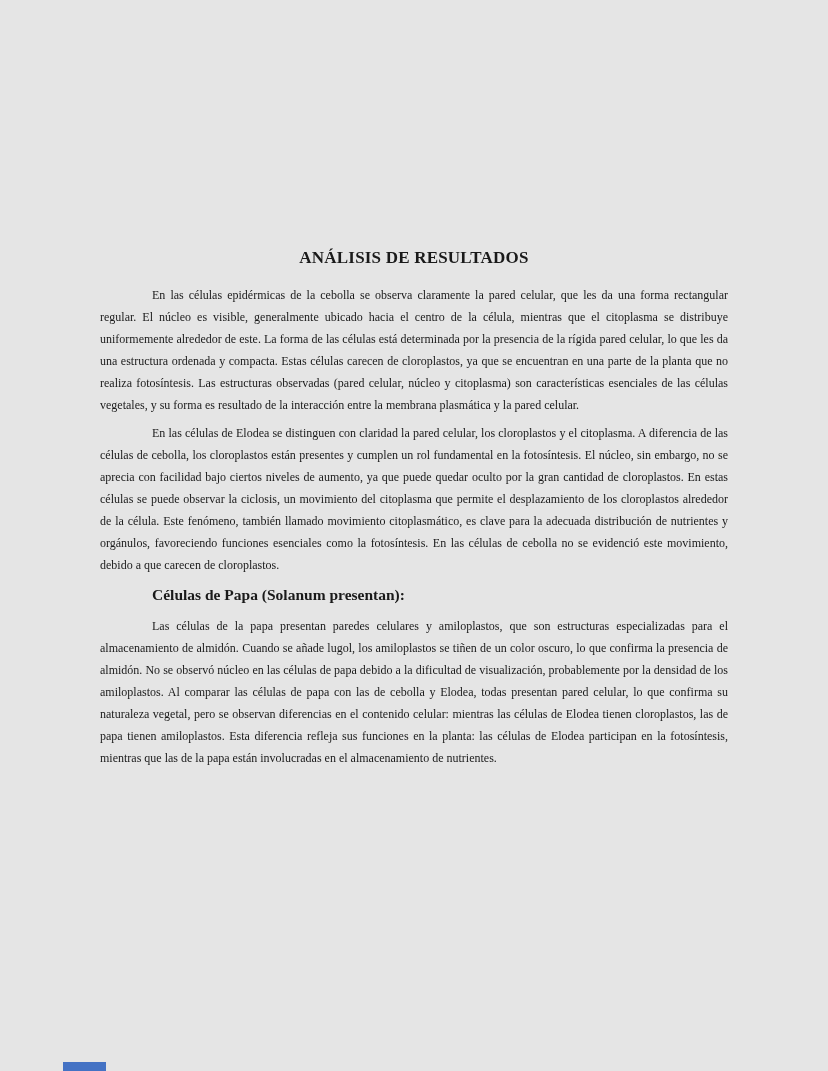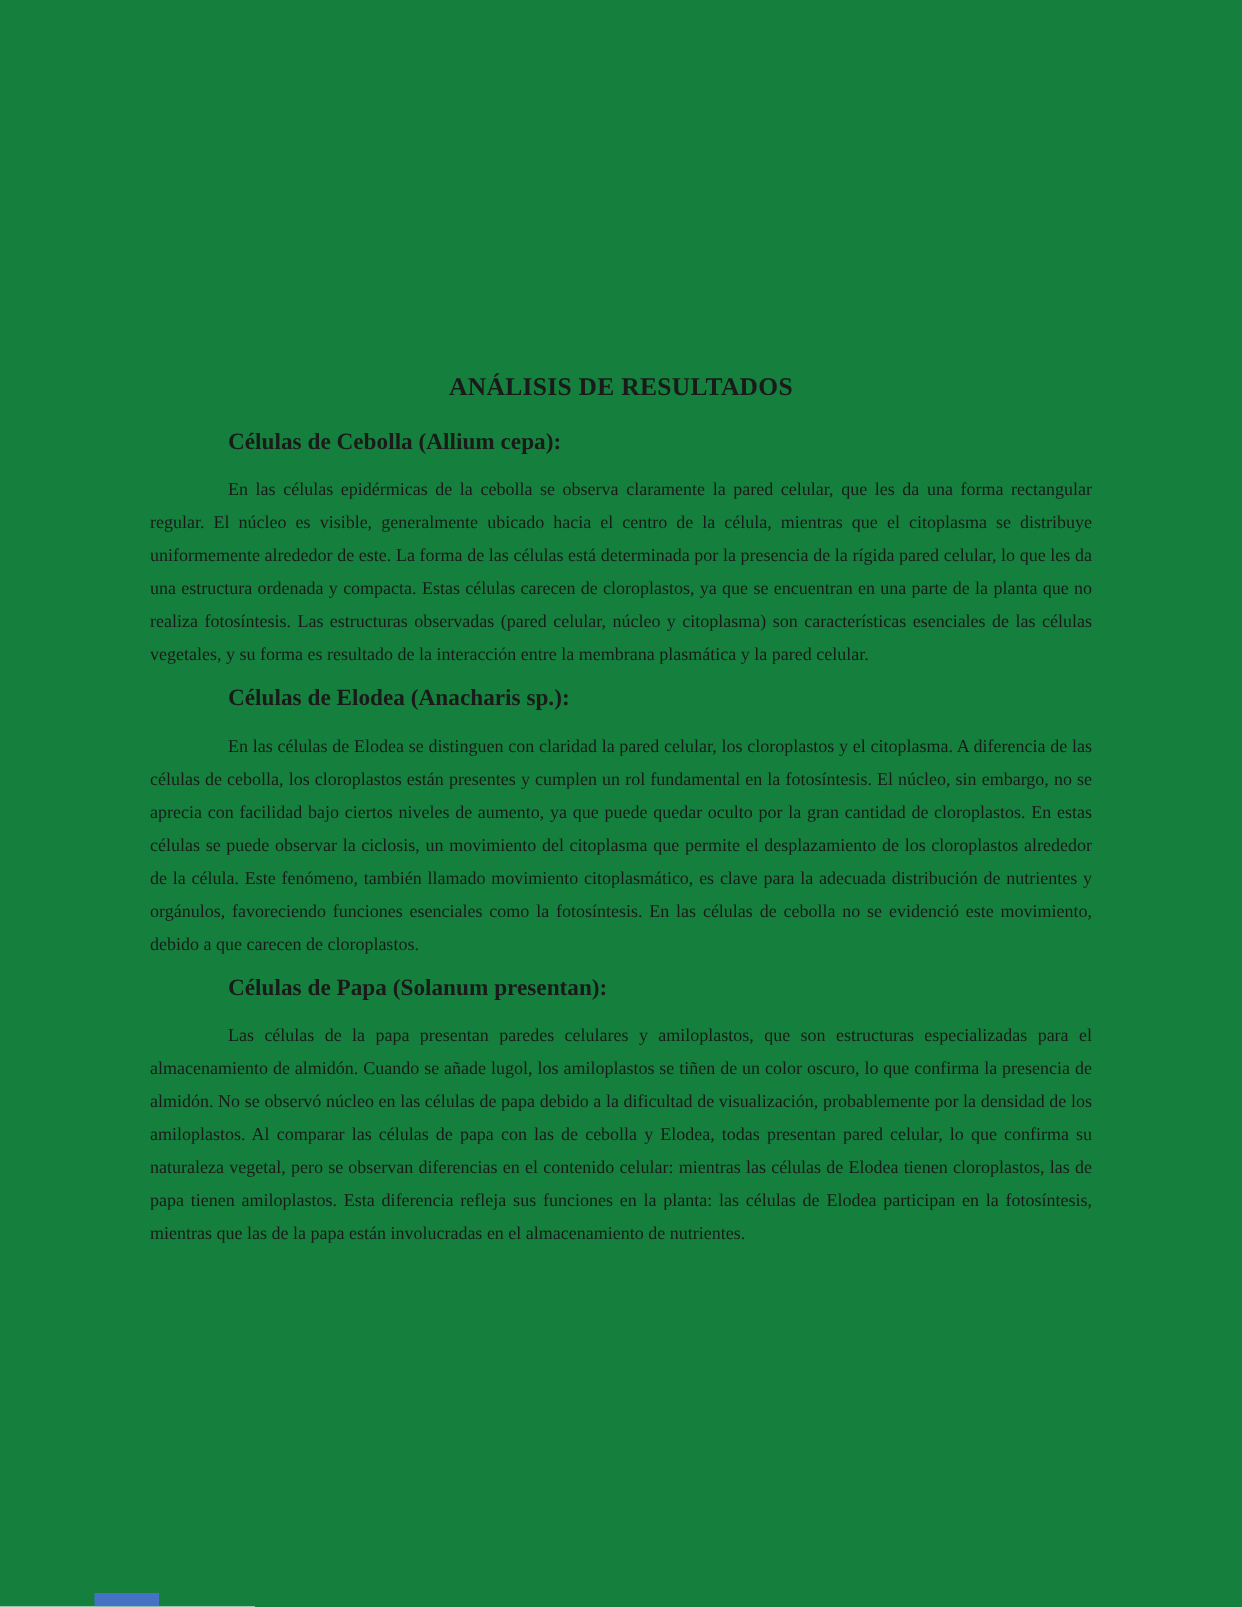--- a/index.html
+++ b/index.html
@@ -5,21 +5,21 @@
   * { margin: 0; padding: 0; box-sizing: border-box; }
   html, body {
     width: 828px;
     background: #ffffff;
     font-family: "Liberation Serif", "DejaVu Serif", serif;
   }
   .page {
     position: relative;
     width: 828px;
     height: 1071px;
-    background: #15803d;
+    background: #e5e5e5;
     padding: 248px 100px 0 100px;
     overflow: hidden;
   }
   .doc-title {
     font-size: 17px;
     font-weight: bold;
     text-align: center;
     color: #1a1a1a;
     letter-spacing: 0.2px;
     margin: 0 0 16px 0;
@@ -49,26 +49,24 @@
   }
 </style>
 </head>
 <body>
 
 <div class="page">
 
   <h1 class="doc-title">ANÁLISIS DE RESULTADOS</h1>
 
   <div>
-    <h2 class="section-heading">Células de Cebolla (Allium cepa):</h2>
     <p class="section-paragraph">En las células epidérmicas de la cebolla se observa claramente la pared celular, que les da una forma rectangular regular. El núcleo es visible, generalmente ubicado hacia el centro de la célula, mientras que el citoplasma se distribuye uniformemente alrededor de este. La forma de las células está determinada por la presencia de la rígida pared celular, lo que les da una estructura ordenada y compacta. Estas células carecen de cloroplastos, ya que se encuentran en una parte de la planta que no realiza fotosíntesis. Las estructuras observadas (pared celular, núcleo y citoplasma) son características esenciales de las células vegetales, y su forma es resultado de la interacción entre la membrana plasmática y la pared celular.</p>
   </div>
 
   <div>
-    <h2 class="section-heading">Células de Elodea (Anacharis sp.):</h2>
     <p class="section-paragraph">En las células de Elodea se distinguen con claridad la pared celular, los cloroplastos y el citoplasma. A diferencia de las células de cebolla, los cloroplastos están presentes y cumplen un rol fundamental en la fotosíntesis. El núcleo, sin embargo, no se aprecia con facilidad bajo ciertos niveles de aumento, ya que puede quedar oculto por la gran cantidad de cloroplastos. En estas células se puede observar la ciclosis, un movimiento del citoplasma que permite el desplazamiento de los cloroplastos alrededor de la célula. Este fenómeno, también llamado movimiento citoplasmático, es clave para la adecuada distribución de nutrientes y orgánulos, favoreciendo funciones esenciales como la fotosíntesis. En las células de cebolla no se evidenció este movimiento, debido a que carecen de cloroplastos.</p>
   </div>
 
   <div>
     <h2 class="section-heading">Células de Papa (Solanum presentan):</h2>
     <p class="section-paragraph">Las células de la papa presentan paredes celulares y amiloplastos, que son estructuras especializadas para el almacenamiento de almidón. Cuando se añade lugol, los amiloplastos se tiñen de un color oscuro, lo que confirma la presencia de almidón. No se observó núcleo en las células de papa debido a la dificultad de visualización, probablemente por la densidad de los amiloplastos. Al comparar las células de papa con las de cebolla y Elodea, todas presentan pared celular, lo que confirma su naturaleza vegetal, pero se observan diferencias en el contenido celular: mientras las células de Elodea tienen cloroplastos, las de papa tienen amiloplastos. Esta diferencia refleja sus funciones en la planta: las células de Elodea participan en la fotosíntesis, mientras que las de la papa están involucradas en el almacenamiento de nutrientes.</p>
   </div>
 
   <div class="blue-bar" style="background: rgb(68, 114, 196);"></div>
 

